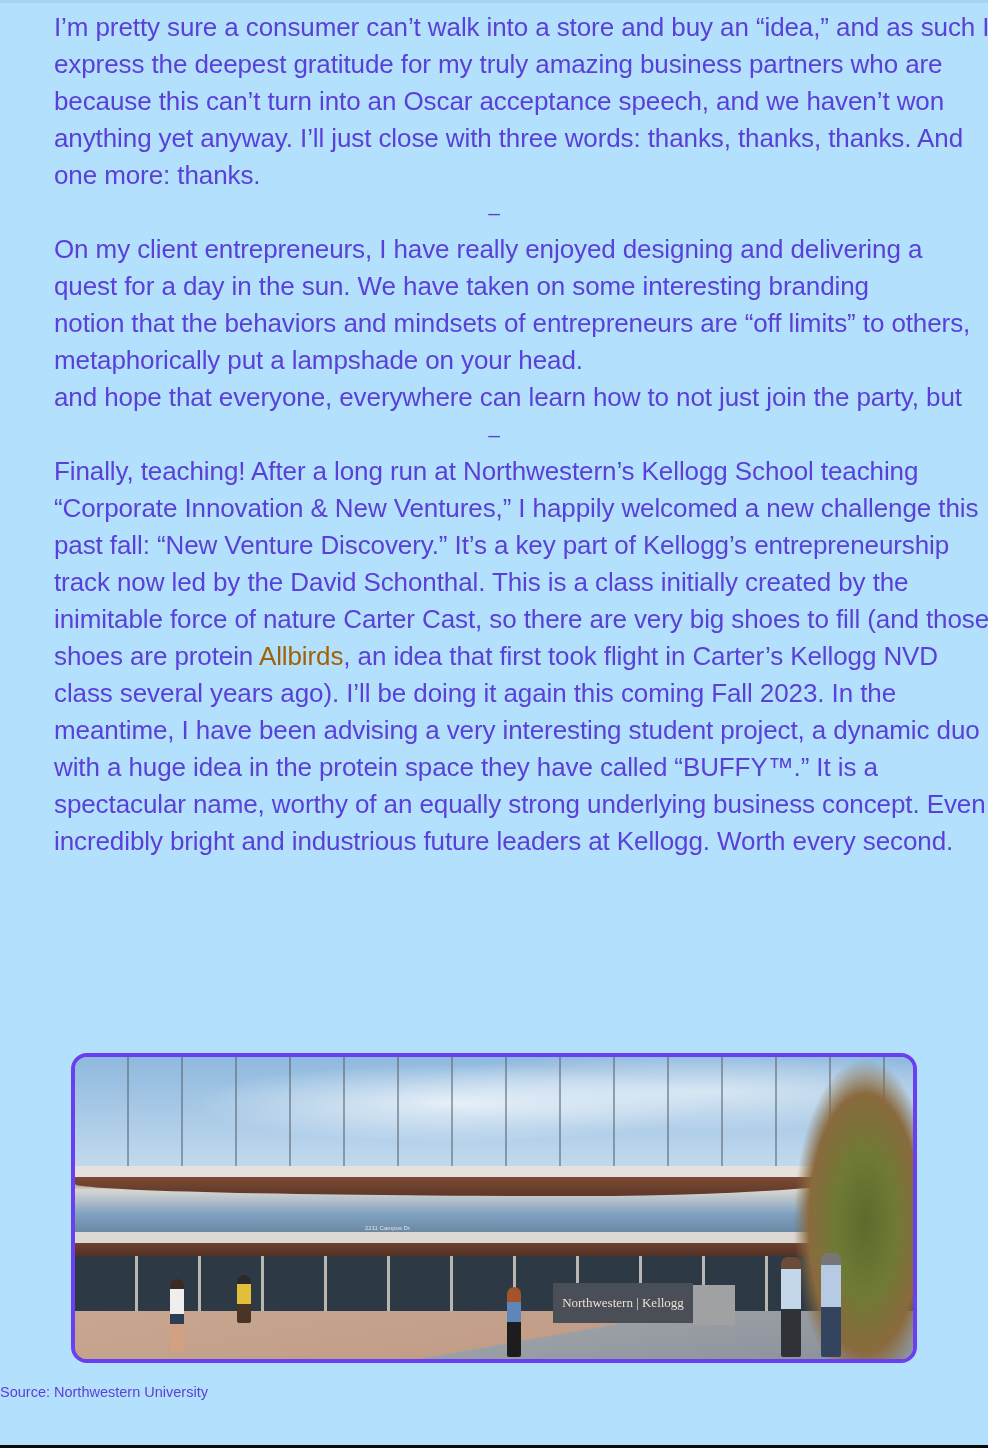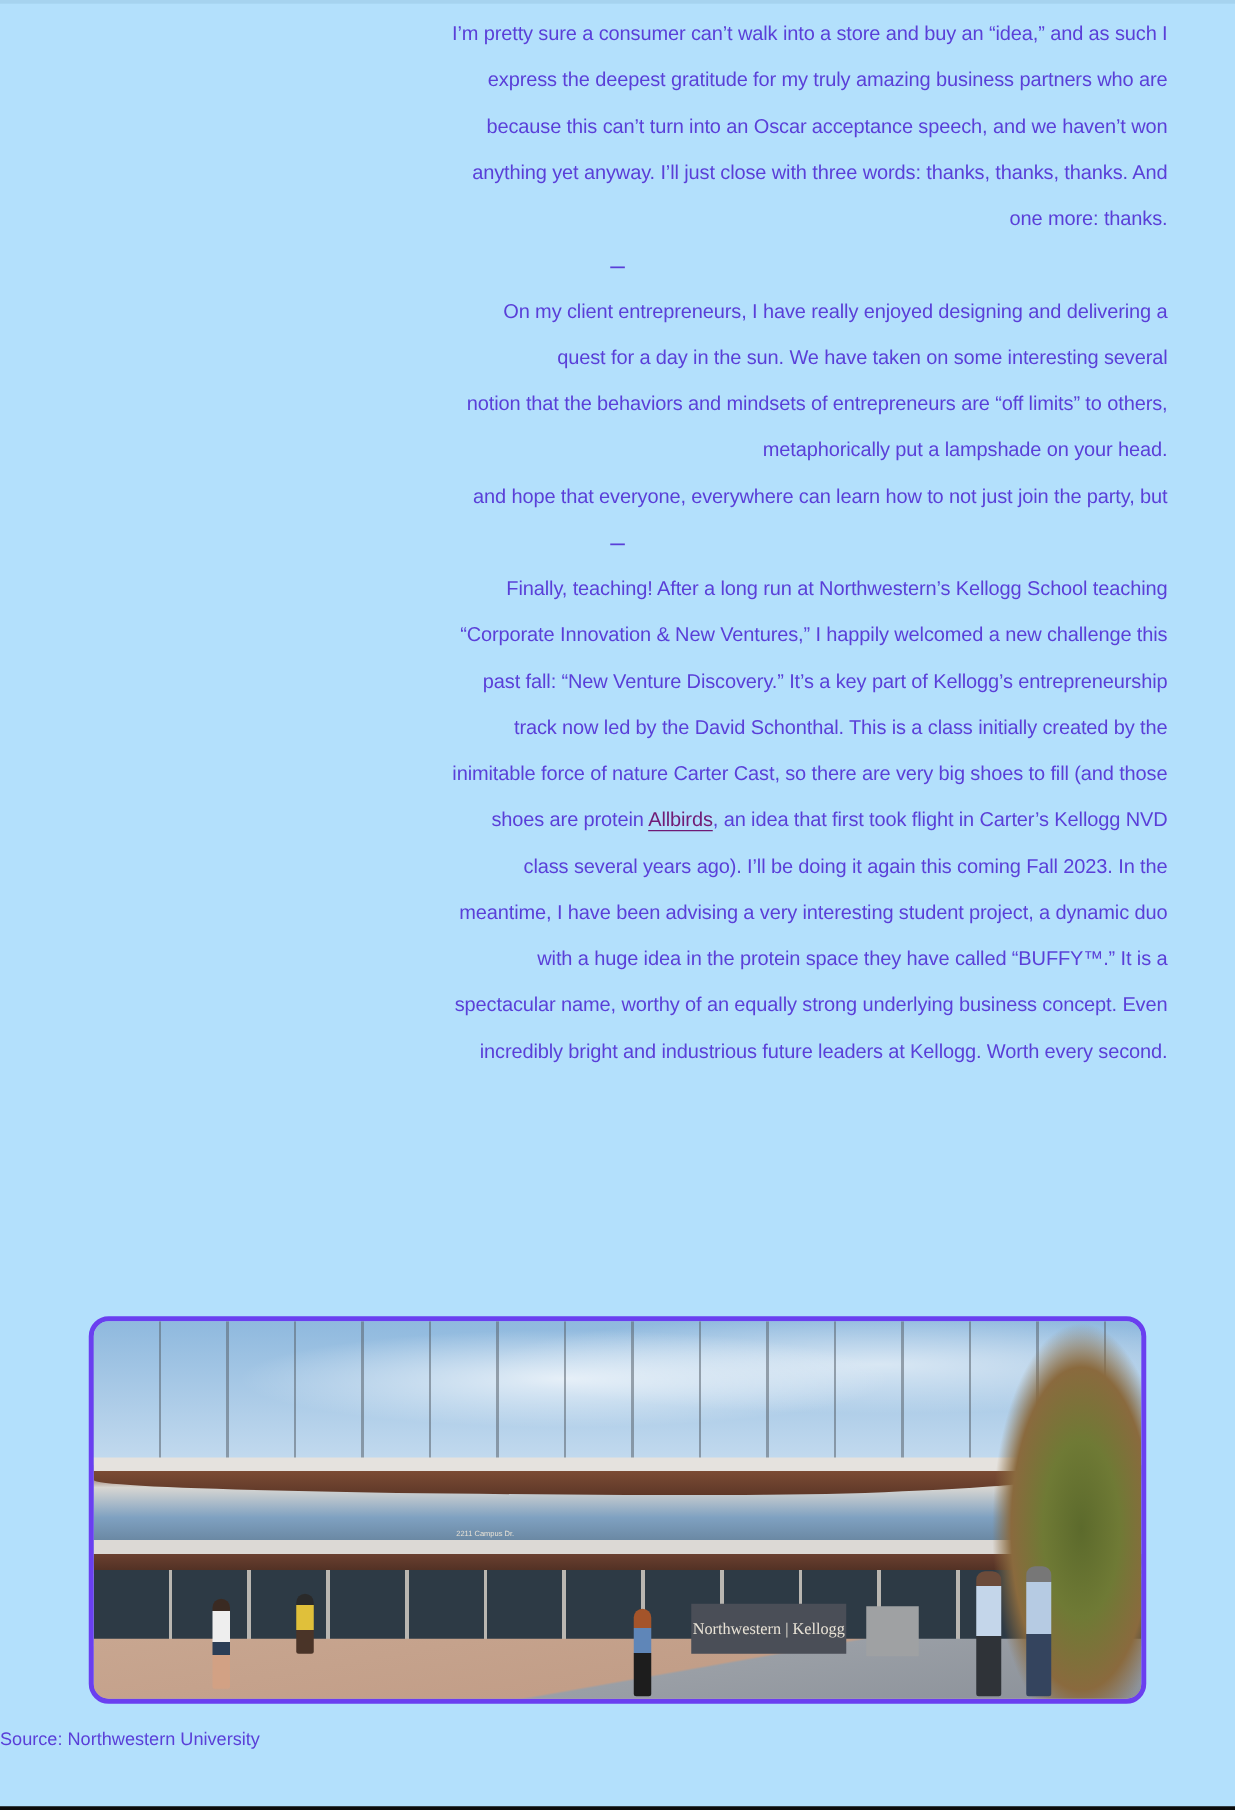--- a/index.html
+++ b/index.html
@@ -6,26 +6,26 @@
     body {
       width: 988px; height: 1448px; overflow: hidden;
       background: #b3e0fc;
       font-family: "Liberation Sans", sans-serif;
       color: #5a3fd8;
       position: relative;
     }
     .topband { position: absolute; left: 0; top: 0; width: 988px; height: 3px; background: #a6d3ef; }
     .content { position: absolute; left: 0; top: 9px; width: 988px; }
     .para {
-      width: 880px; margin: 0 auto; text-align: right;
-      font-size: 16px; line-height: 37px; letter-spacing: -0.1px;
+      width: 880px; margin: 0 auto; text-align: left;
+      font-size: 26px; line-height: 37px; letter-spacing: -0.1px;
     }
     .para .ln { display: block; white-space: nowrap; }
     .sep { display: block; text-align: center; line-height: 37px; height: 37px; font-size: 21px; }
-    .link { color: #701a75; text-decoration: underline; text-underline-offset: 3px; cursor: pointer; }
+    .link { color: #a16207; text-underline-offset: 3px; cursor: pointer; }
     .photo {
       position: absolute; left: 71px; top: 1053px; width: 838px; height: 302px;
       border: 4px solid #6a3ff0; border-radius: 16px; overflow: hidden;
       background: linear-gradient(180deg, #9cc4e6 0%, #c9dcee 12%, #8fb6d9 28%, #a9c6e0 36%, #7a4a35 40%, #d8d6d2 44%, #7fa1c1 52%, #5d7890 62%, #4a3a34 64%, #c9c6c2 66%, #2c3a44 70%, #3b4650 82%, #b79a86 86%, #c7a994 100%);
     }
     .glass { position: absolute; left: 0; top: 0; width: 100%; height: 38%;
       background: repeating-linear-gradient(90deg, rgba(255,255,255,0.0) 0px, rgba(255,255,255,0.0) 52px, rgba(90,100,110,0.55) 52px, rgba(90,100,110,0.55) 54px),
                   radial-gradient(ellipse at 45% 40%, rgba(255,255,255,0.7), rgba(255,255,255,0) 40%),
                   radial-gradient(ellipse at 75% 30%, rgba(255,255,255,0.6), rgba(255,255,255,0) 35%),
                   linear-gradient(180deg, #8fb9de, #c4dbef); }
@@ -33,21 +33,21 @@
       background: linear-gradient(180deg, #e5e2de 0%, #e5e2de 35%, #7b4b34 36%, #5e3828 100%);
       border-radius: 0 0 40% 60% / 0 0 100% 40%; }
     .canopy2 { position: absolute; left: 0; top: 58%; width: 100%; height: 9%;
       background: linear-gradient(180deg, #dcd9d5 0%, #dcd9d5 40%, #6b4030 41%, #4d2e22 100%); }
     .lowerglass { position: absolute; left: 0; top: 66%; width: 100%; height: 20%;
       background: repeating-linear-gradient(90deg, #2d3a45 0px, #2d3a45 60px, #b9b6b1 60px, #b9b6b1 63px); }
     .plaza { position: absolute; left: 0; top: 84%; width: 100%; height: 16%;
       background: linear-gradient(170deg, #c8a690 0%, #c29e88 55%, #9a9fa6 56%, #8b9199 100%); }
     .tree { position: absolute; right: 0; top: 0; width: 120px; height: 100%;
       background: radial-gradient(ellipse at 60% 55%, #5c6a2c 0%, #6f7a35 30%, #8a6a3e 55%, rgba(0,0,0,0) 70%); }
-    .sign { position: absolute; left: 478px; top: 226px; width: 124px; height: 40px; background: #4a4e57;
+    .sign { position: absolute; left: 478px; top: 226px; width: 140px; height: 40px; background: #4a4e57;
       color: #e8e2d6; font-family: "Liberation Serif", serif; font-size: 13px; line-height: 40px; text-align: center; }
     .sign-stone { position: absolute; left: 618px; top: 228px; width: 42px; height: 40px; background: #9fa1a3; }
     .addr { position: absolute; left: 290px; top: 168px; color: #e8e2d6; font-size: 6px; font-family: "Liberation Sans", sans-serif; }
     .person { position: absolute; width: 14px; border-radius: 7px 7px 2px 2px; }
     .caption { position: absolute; left: 0; top: 1380px; width: 899px; text-align: left; font-size: 14.5px; line-height: 24px; }
     .bottombar { position: absolute; left: 0; bottom: 0; width: 988px; height: 3px; background: #0b0b0b; }
   </style>
 </head>
 <body>
 
@@ -57,21 +57,21 @@
   <div class="para">
     <span class="ln">I’m pretty sure a consumer can’t walk into a store and buy an “idea,” and as such I</span>
     <span class="ln">express the deepest gratitude for my truly amazing business partners who are</span>
     <span class="ln">because this can’t turn into an Oscar acceptance speech, and we haven’t won</span>
     <span class="ln">anything yet anyway. I’ll just close with three words: thanks, thanks, thanks. And</span>
     <span class="ln">one more: thanks.</span>
   </div>
   <span class="sep">–</span>
   <div class="para">
     <span class="ln">On my client entrepreneurs, I have really enjoyed designing and delivering a</span>
-    <span class="ln">quest for a day in the sun. We have taken on some interesting several</span>
+    <span class="ln">quest for a day in the sun. We have taken on some interesting branding</span>
     <span class="ln">notion that the behaviors and mindsets of entrepreneurs are “off limits” to others,</span>
     <span class="ln">metaphorically put a lampshade on your head.</span>
     <span class="ln">and hope that everyone, everywhere can learn how to not just join the party, but</span>
   </div>
   <span class="sep">–</span>
   <div class="para">
     <span class="ln">Finally, teaching! After a long run at Northwestern’s Kellogg School teaching</span>
     <span class="ln">“Corporate Innovation &amp; New Ventures,” I happily welcomed a new challenge this</span>
     <span class="ln">past fall: “New Venture Discovery.” It’s a key part of Kellogg’s entrepreneurship</span>
     <span class="ln">track now led by the David Schonthal. This is a class initially created by the</span>

